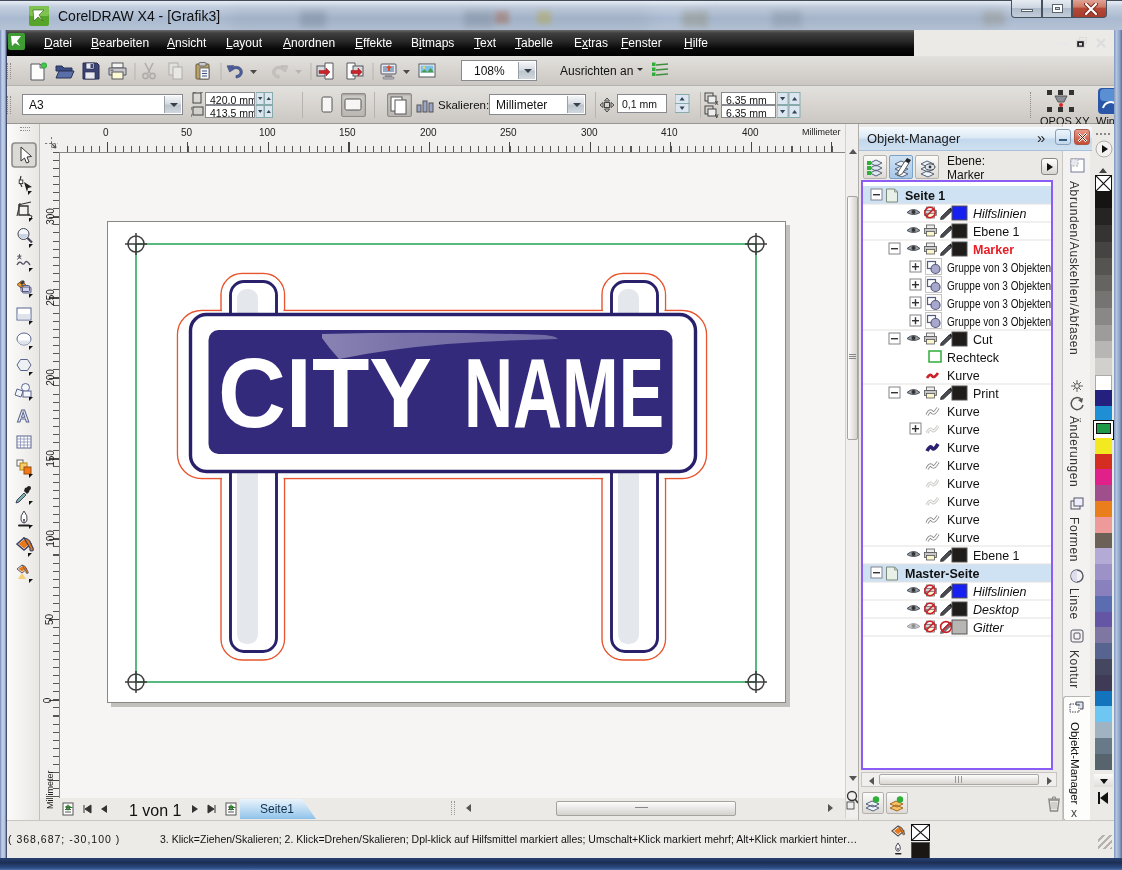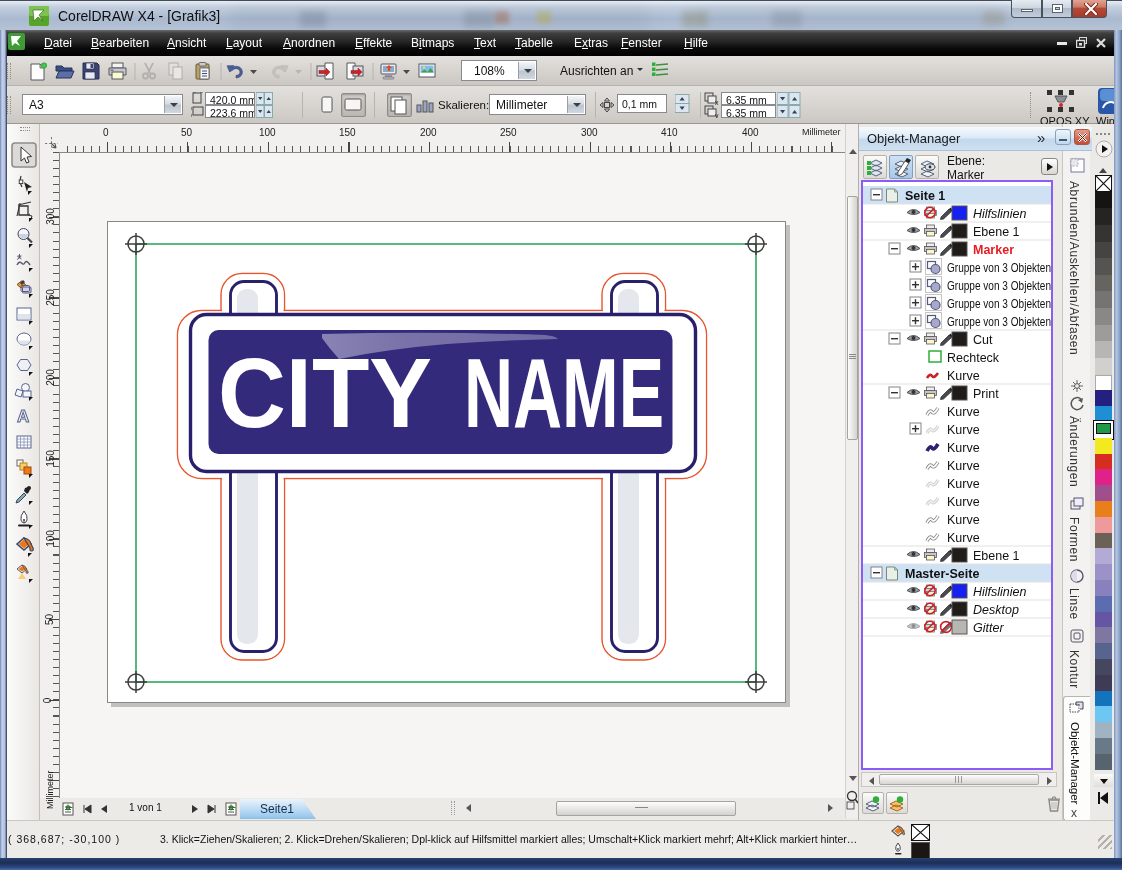--- a/index.html
+++ b/index.html
@@ -16,21 +16,21 @@
   #titletext { left:58px; top:7px; font-size:14px; color:#101010; }
   
   #winbtns { left:1011px; top:0px; width:96px; height:19px; }
   .wbtn { position:absolute; top:0; height:18px; border:1px solid #47525f; border-top:none; background:linear-gradient(180deg,#e7ecf2 0%,#cdd6e2 45%,#b0bccc 50%,#c3cdda 100%); }
   .wbtn.min { left:0; width:31px; border-radius:0 0 0 4px; }
   .wbtn.max { left:31px; width:30px; }
   .wbtn.close { left:61px; width:35px; border-radius:0 0 4px 0;
     background:linear-gradient(180deg,#e0a396 0%,#cf7b66 40%,#b54937 50%,#a63c2c 100%); }
 
   
-  #menubar { left:0; top:30px; width:1122px; height:26px;
+  #menubar { left:0; top:30px; width:914px; height:26px;
     background:linear-gradient(180deg,#6a6a6a 0%,#3f3f3f 12%,#262626 45%,#0a0a0a 70%,#000 100%); }
   .menuitem { position:absolute; top:6px; color:#fff; font-size:12px; }
   .menuitem u { text-decoration:underline; }
 
   
   #toolbar { left:0; top:56px; width:1122px; height:30px;
     background:linear-gradient(180deg,#e3e1dd 0%,#d7d4d0 50%,#cbc8c4 100%); border-bottom:1px solid #b5b2ae; }
   #propbar { left:0; top:86px; width:1122px; height:38px;
     background:linear-gradient(180deg,#e3e1dd 0%,#d7d4d0 55%,#cbc8c4 100%); border-bottom:1px solid #9a9792; }
 
@@ -263,21 +263,21 @@
       <span style="margin-left:6px">A3</span>
       <span class="dd"></span>
     </div>
     <svg class="abs" style="left:191px;top:6px" width="14" height="26">
       <rect x="2" y="1" width="8" height="10" fill="none" stroke="#444"></rect>
       <path d="M2 0 h3 M9 0 h3" stroke="#444"></path>
       <rect x="2" y="15" width="10" height="8" fill="none" stroke="#444"></rect>
       <path d="M0 15 v3 M0 22 v3" stroke="#444"></path>
     </svg>
     <div class="field" style="left:205px;top:6px;width:50px;height:13px">420,0 mm</div>
-    <div class="field" style="left:205px;top:19px;width:50px;height:13px">223,6 mm</div>
+    <div class="field" style="left:205px;top:19px;width:50px;height:13px">413,5 mm</div>
     <svg class="abs" style="left:256px;top:6px" width="17" height="26">
       <g>
         <rect x="0" y="0.5" width="8" height="12" fill="#dce6f0" stroke="#8aa"></rect>
         <path d="M2 5 l2.2 3 2.2-3 z" fill="#345"></path>
         <rect x="8.5" y="0.5" width="8" height="12" fill="#dce6f0" stroke="#8aa"></rect>
         <path d="M10.5 8 l2.2-3 2.2 3 z" fill="#345"></path>
       </g>
       <g transform="translate(0,13)">
         <rect x="0" y="0.5" width="8" height="12" fill="#dce6f0" stroke="#8aa"></rect>
         <path d="M2 5 l2.2 3 2.2-3 z" fill="#345"></path>
@@ -609,21 +609,21 @@
       <path d="M22 4 v8 M29 4 l-6 4 6 4 z" fill="#333" stroke="#333" stroke-width="1"></path>
       <path d="M45 4 l-6 4 6 4 z" fill="#333"></path>
       <path d="M130 4 l6 4 -6 4 z" fill="#333"></path>
       <path d="M146 4 l6 4 -6 4 z M153 4 v8" fill="#333" stroke="#333" stroke-width="1"></path>
       <g fill="none" stroke="#555" transform="translate(163,0)">
         <rect x="1" y="2" width="10" height="12" fill="#fff"></rect>
         <path d="M3 6 h6 M3 8.5 h6 M3 11 h6"></path>
       </g>
       <path d="M167.5 5 h3 v3 h-3 z M169 3.5 v6 M167.5 6.5 h6" stroke="#2a7a2a" fill="none" transform="translate(0,0)"></path>
     </svg>
-    <div class="abs" style="left:70px;top:4px;font-size:10px;color:#111">1 von 1</div>
+    <div class="abs" style="left:70px;top:4px;font-size:16px;color:#111">1 von 1</div>
     <div class="abs" style="left:181px;top:1px;width:76px;height:20px;background:linear-gradient(180deg,#eaf4fc,#9fcbed 85%,#8abfe8);clip-path:polygon(0 0,62px 0,76px 20px,0 20px);font-size:12px;color:#103050;padding:3px 0 0 20px">Seite1</div>
     <div class="abs" style="left:392px;top:3px;width:4px;height:14px;border-left:1px dotted #999;border-right:1px dotted #999"></div>
     <div class="abs" style="left:403px;top:6px;width:0;height:0;border:4px solid transparent;border-right:5px solid #555"></div>
     <div class="abs" style="left:412px;top:2px;width:356px;height:17px;background:#eceae7"></div>
     <div class="abs" style="left:497px;top:3px;width:180px;height:15px;background:linear-gradient(180deg,#fdfdfc,#d5d2ce);border:1px solid #a5a3a0;border-radius:2px"></div>
     <div class="abs" style="left:578px;top:9px;width:9px;height:1px;border-top:1px solid #888;box-shadow:2px 0 0 #888,-2px 0 0 #888"></div>
     <div class="abs" style="left:769px;top:6px;width:0;height:0;border:4px solid transparent;border-left:5px solid #555"></div>
   </div>
   <div class="abs" id="docker">
     <div class="abs" id="dockertitle">Objekt-Manager

